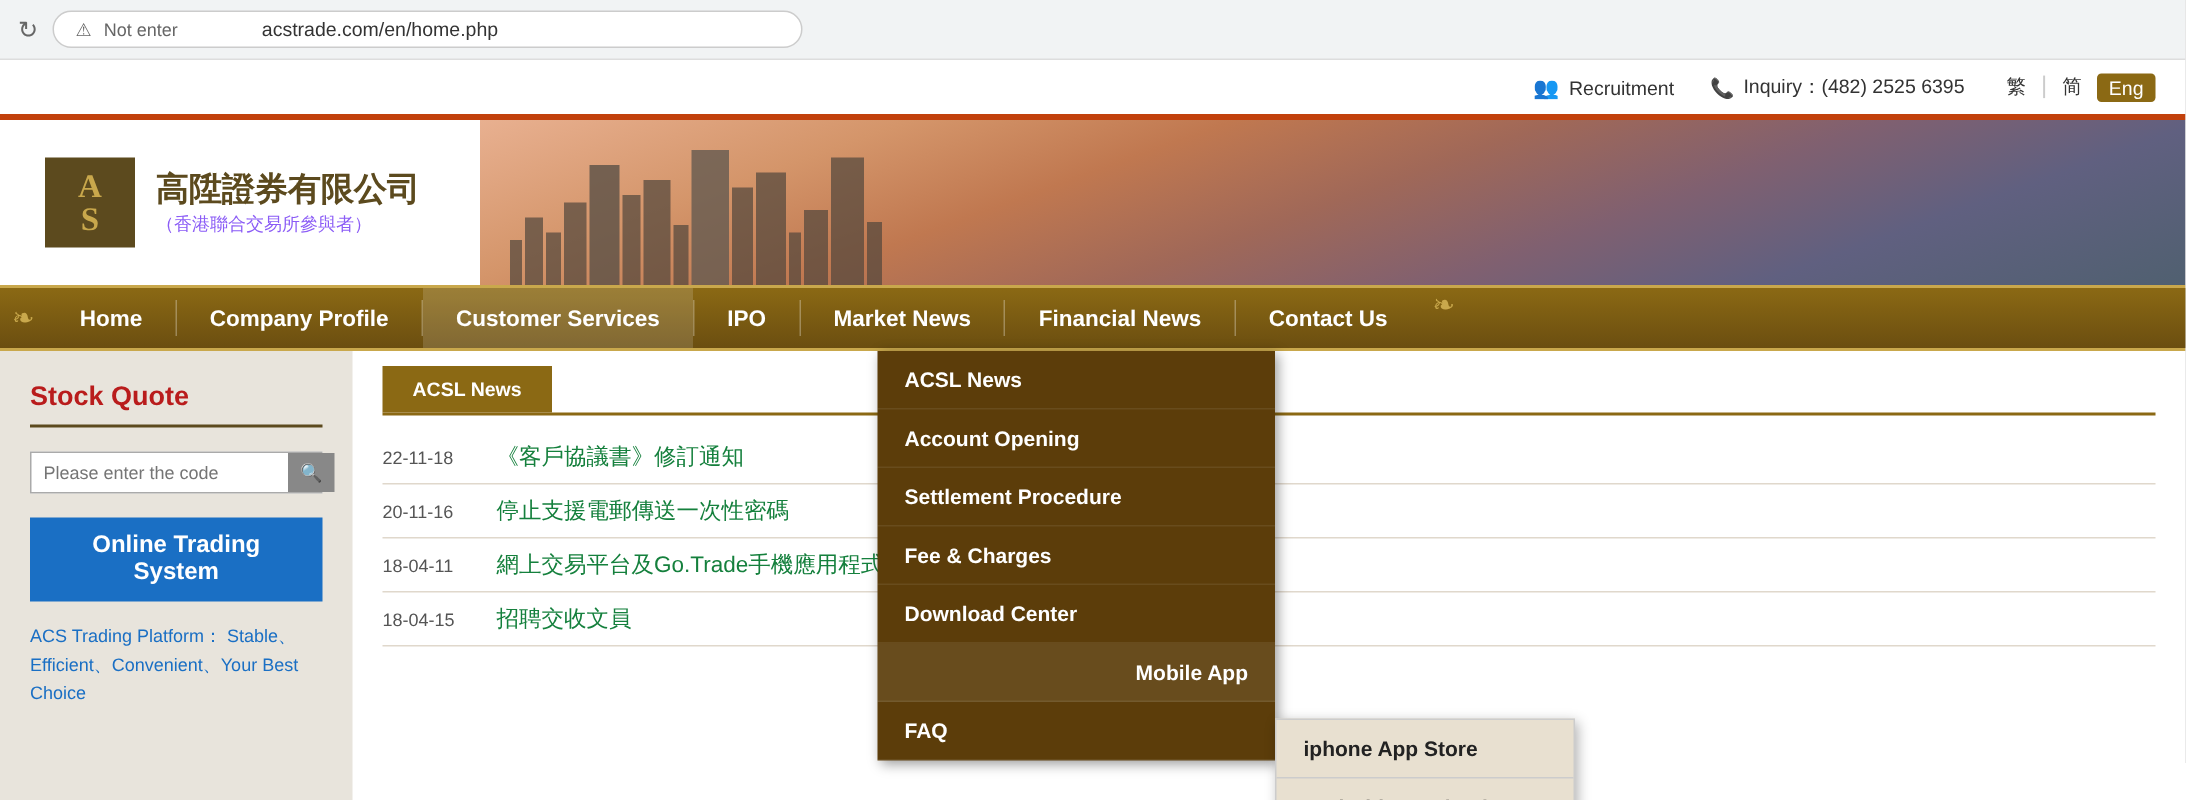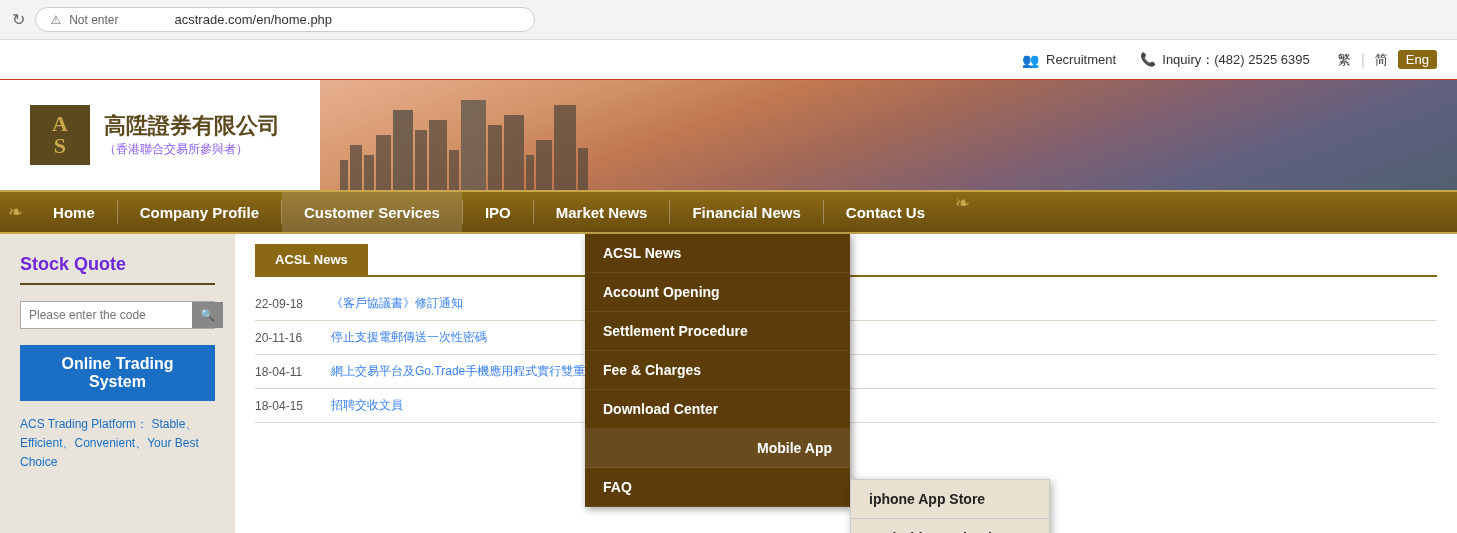--- a/index.html
+++ b/index.html
@@ -6,21 +6,21 @@
     body { font-family: Arial, sans-serif; background: #c8c8c8; width: 1457px; min-height: 533px; overflow: hidden; }
 
     
     .top-bar {
       background: #fff;
       display: flex;
       align-items: center;
       justify-content: flex-end;
       padding: 8px 20px;
       gap: 24px;
-      border-bottom: 1px solid #c2410c;
+      border-bottom: 4px solid #c2410c;
       height: 40px;
     }
     .top-bar-item {
       display: flex;
       align-items: center;
       gap: 6px;
       font-size: 13px;
       color: #333;
       cursor: pointer;
     }
@@ -159,21 +159,21 @@
     .left-sidebar {
       width: 235px;
       background: #e8e4dc;
       padding: 20px;
       flex-shrink: 0;
       min-height: 340px;
     }
     .stock-quote-title {
       font-size: 18px;
       font-weight: bold;
-      color: #6d28d9;
+      color: #b91c1c;
       border-bottom: 2px solid #5c4a1e;
       padding-bottom: 8px;
       margin-bottom: 16px;
     }
     .search-bar {
       display: flex;
       align-items: center;
       border: 1px solid #aaa;
       background: #fff;
       margin-bottom: 16px;
@@ -285,24 +285,24 @@
       border-bottom: 1px solid #e0d8cc;
       font-size: 13px;
       gap: 16px;
     }
     .news-date {
       color: #555;
       min-width: 60px;
       font-size: 12px;
     }
     .news-link {
-      color: #3b82f6;
+      color: #15803d;
       cursor: pointer;
       text-decoration: none;
-      font-size: 12px;
+      font-size: 15px;
     }
 
     
     .nav-ornament {
       color: #c9a84c;
       font-size: 18px;
       display: flex;
       align-items: center;
       padding: 0 8px;
     }
@@ -439,21 +439,21 @@
     <div class="sub-dropdown-item">iphone App Store</div>
     <div class="sub-dropdown-item">Android Google Play</div>
   </div>
 
   <div class="news-panel">
     <div class="news-tab-bar">
       <div class="news-tab">ACSL News</div>
     </div>
     <ul class="news-list">
       <li class="news-item">
-        <span class="news-date">22-09-18</span>
+        <span class="news-date">22-11-18</span>
         <a class="news-link">《客戶協議書》修訂通知</a>
       </li>
       <li class="news-item">
         <span class="news-date">20-11-16</span>
         <a class="news-link">停止支援電郵傳送一次性密碼</a>
       </li>
       <li class="news-item">
         <span class="news-date">18-04-11</span>
         <a class="news-link">網上交易平台及Go.Trade手機應用程式實行雙重認證</a>
       </li>

